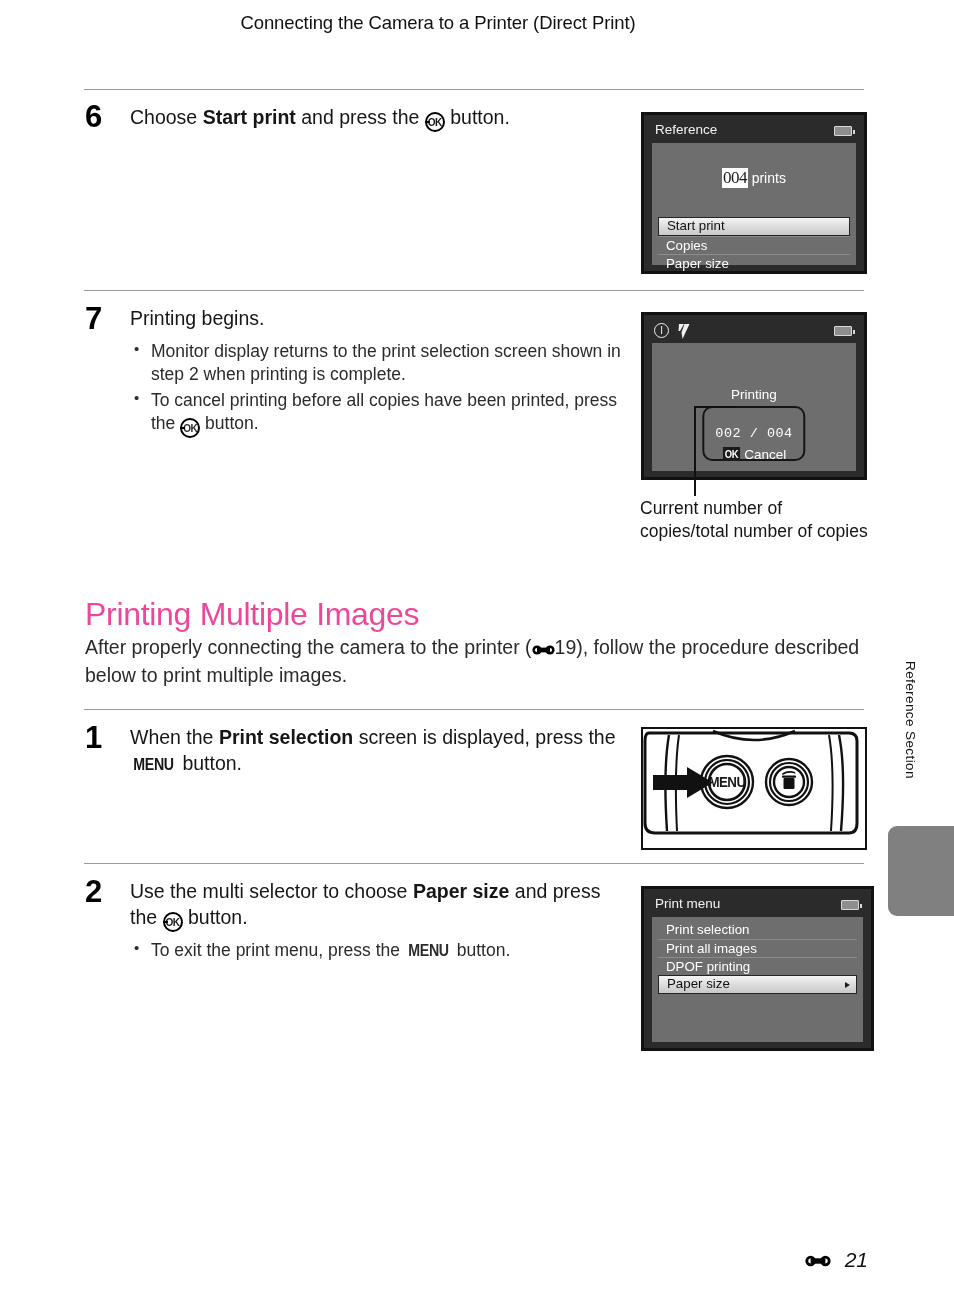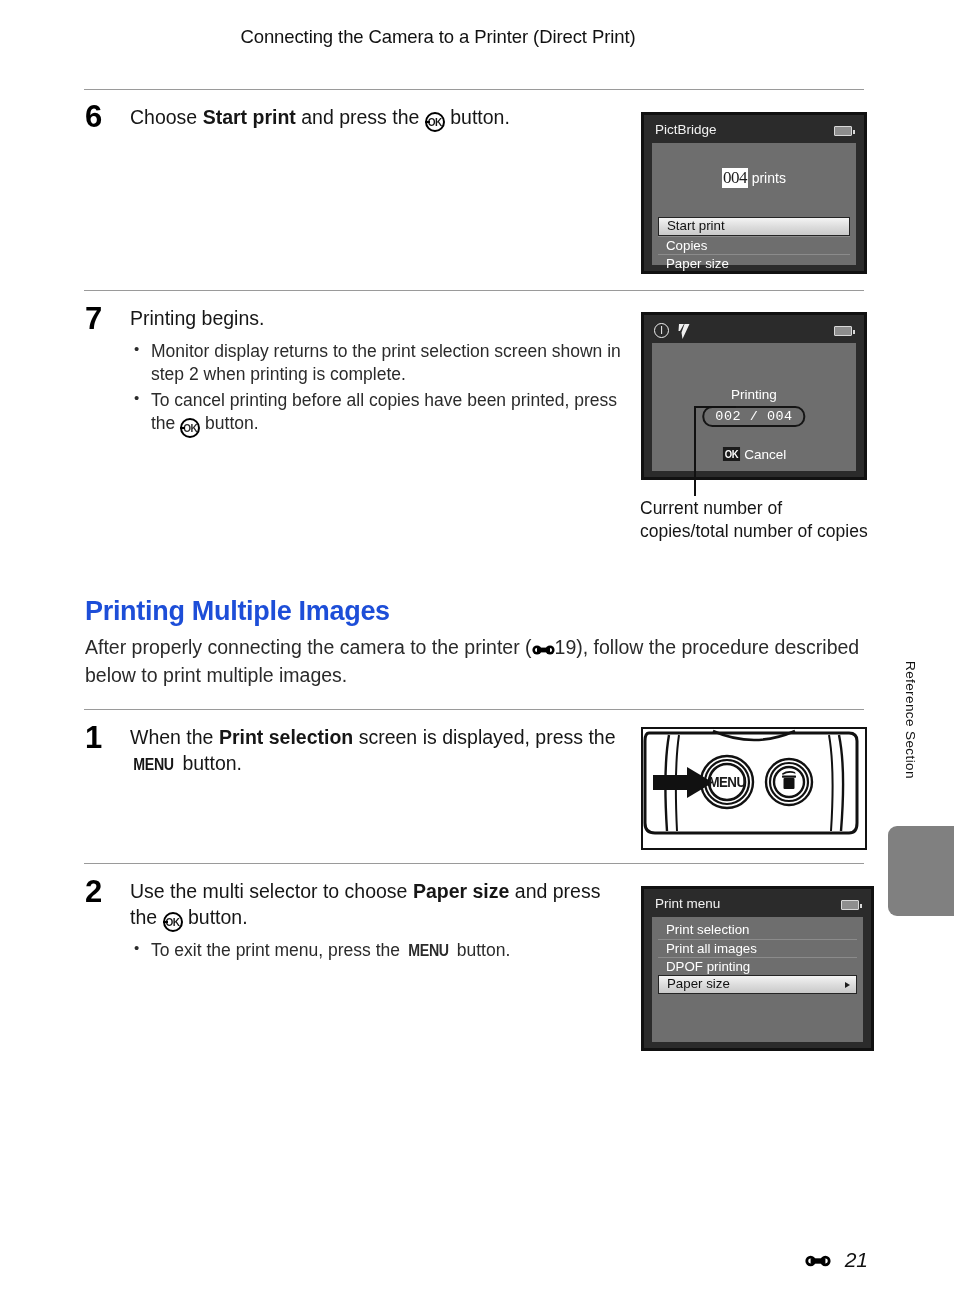--- a/index.html
+++ b/index.html
@@ -7,21 +7,21 @@
     width: 954px; height: 1314px;
     background: #ffffff;
     font-family: "Liberation Sans", sans-serif;
     color: #1a1a1a;
     overflow: hidden;
   }
   .page { position: relative; width: 954px; height: 1314px; }
 
   
   .running-head {
-    position: absolute; top: 26px; left: 0; width: 954px;
+    position: absolute; top: 12px; left: 0; width: 954px;
     text-align: center; padding-right: 78px;
     font-size: 18.5px; letter-spacing: -0.1px; color: #111;
   }
 
   .rule {
     position: absolute; left: 84px; width: 780px;
     height: 1px; background: #9a9a9a;
   }
 
   
@@ -57,22 +57,22 @@
   }
   
   .eglyph {
     display: inline-block; position: relative; top: 3px;
     width: 23px; height: 14px; vertical-align: baseline;
   }
   .eglyph svg { display: block; }
 
   
   .sec-head {
-    position: absolute; font-size: 27px; font-weight: bold;
-    letter-spacing: -0.3px; color: #1d4ed8;
+    position: absolute; font-size: 32px; font-weight: normal;
+    letter-spacing: -0.3px; color: #ec4899;
   }
   .sec-para { position: absolute; font-size: 19.5px; line-height: 1.42; color: #2a2a2a; }
 
   
   .lcd {
     position: absolute; background: #2b2b2b;
     border: 3px solid #111; box-shadow: 0 0 0 0 #000;
   }
   .lcd-title {
     position: absolute; left: 11px; top: 7px;
@@ -130,21 +130,21 @@
   }
   .icon-flash { left: 32px; width: 18px; height: 17px; }
 
   .printing-label {
     position: absolute; left: 0; right: 0; text-align: center;
     color: #ffffff; font-size: 13.5px;
   }
   .count-box {
     position: absolute; left: 50%; transform: translateX(-50%);
     border: 2.2px solid #151515; border-radius: 10px;
-    padding: 1px 11px; background: #6e6e6e;
+    padding: 18px 11px; background: #6e6e6e;
     color: #fff; font-size: 13.5px; font-family: "Liberation Mono", monospace;
     letter-spacing: 0.5px; white-space: nowrap;
   }
   .cancel-line {
     position: absolute; left: 0; right: 0; text-align: center;
     color: #fff; font-size: 13.5px;
   }
   .ok-badge {
     display: inline-block; background: #1b1b1b; color: #fff;
     font-size: 10.5px; font-weight: bold; letter-spacing: -0.5px;
@@ -194,21 +194,21 @@
   <div class="rule" style="top:290px;"></div>
   <div class="rule" style="top:709px;"></div>
   <div class="rule" style="top:863px;"></div>
 
   <div class="step-num" style="left:85px; top:101px;">6</div>
   <div class="step-body" style="left:130px; top:105px; width:500px;">
     <span>Choose </span><b>Start print</b><span> and press the </span><span class="okglyph">OK</span><span> button.</span>
   </div>
 
   <div class="lcd" style="left:641px; top:112px; width:226px; height:162px;">
-    <div class="lcd-title">PictBridge</div>
+    <div class="lcd-title">Reference</div>
     <div class="battery"></div>
     <div class="lcd-body" style="top:28px; height:122px;">
       <div class="prints-line" style="top:25px;">
         <span class="prints-val">004</span>
         <span>prints</span>
       </div>
       <div style="position:absolute; left:6px; right:6px; top:74px;">
         <div class="row sel">
           <span>Start print</span>
         </div>

